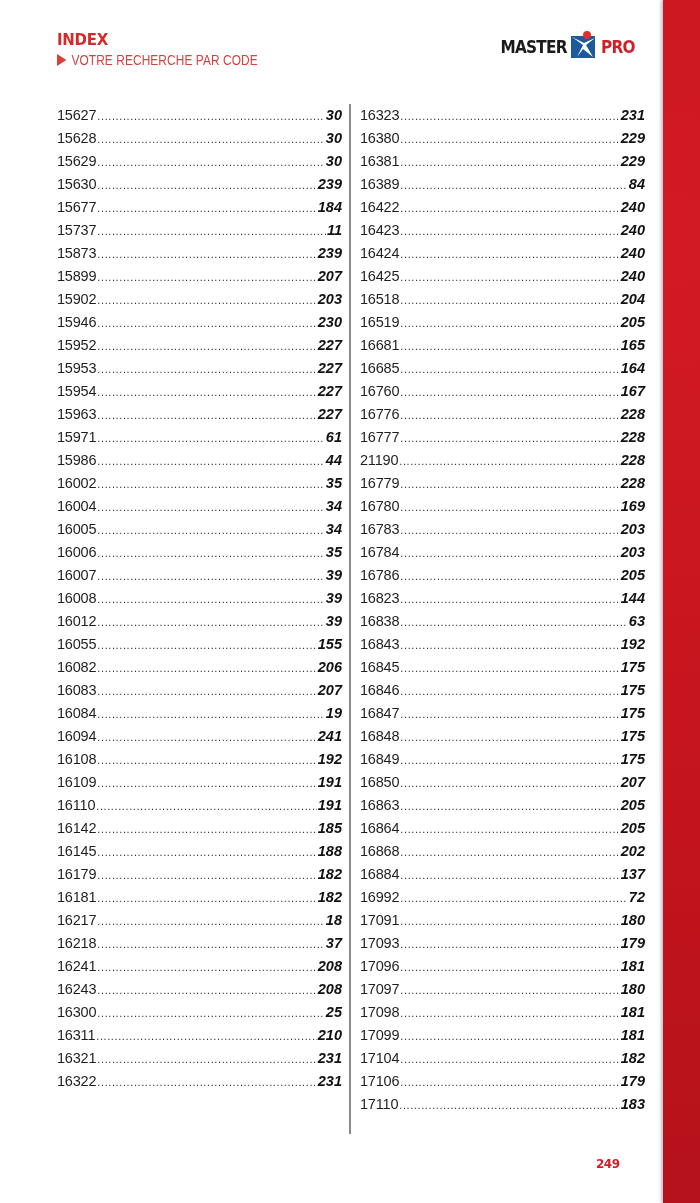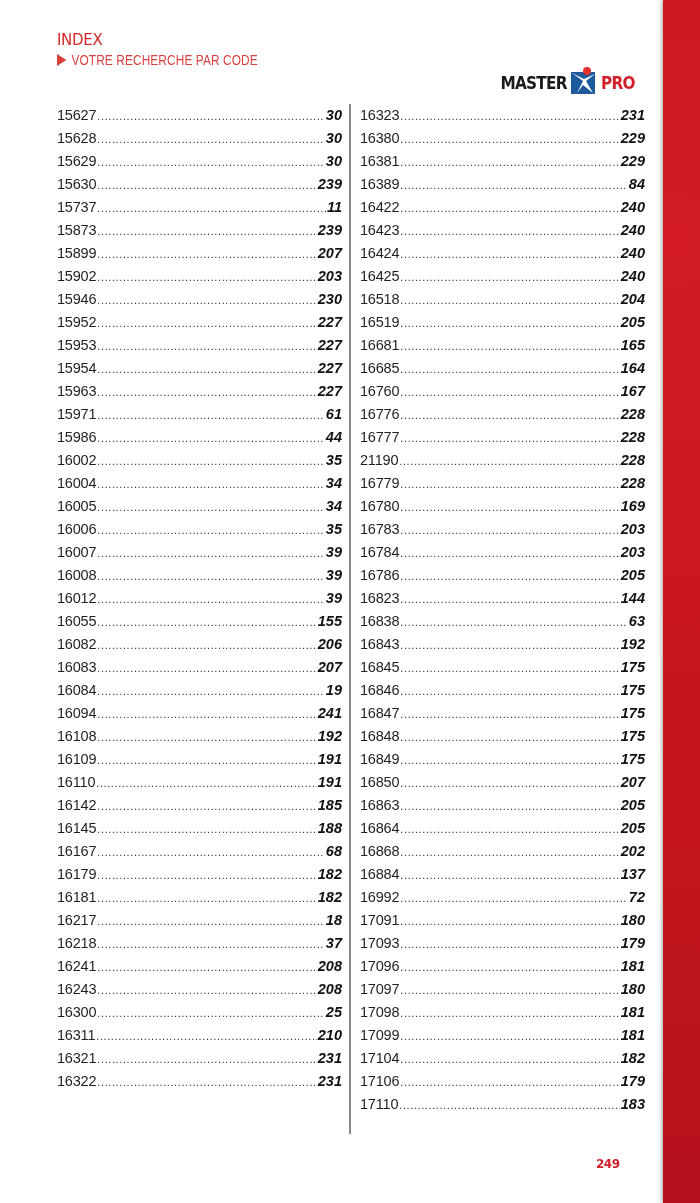--- a/index.html
+++ b/index.html
@@ -8,36 +8,36 @@
       background: #ffffff;
       font-family: "Liberation Sans", sans-serif;
     }
     .red-band {
       position: absolute; left: 663px; top: 0; width: 37px; height: 1203px;
       background: radial-gradient(circle at 30% 20%, #d31a24 0%, #c3141d 60%, #b5121b 100%);
       box-shadow: -2px 0 3px rgba(0,0,0,0.25);
     }
     .header-left { position: absolute; left: 57px; top: 31px; }
     .index-title {
-      font-family: "DejaVu Sans", sans-serif; font-weight: normal;
+      font-family: "DejaVu Sans", sans-serif; font-weight: bold;
       color: #d42a2a; font-size: 15px; letter-spacing: -0.3px; line-height: 18px;
     }
     .subtitle {
       display: flex; align-items: center; margin-top: 3px;
       color: #d84040; font-size: 14px; line-height: 16px;
       font-family: "Liberation Sans", sans-serif; transform: scaleX(0.85); transform-origin: left;
       letter-spacing: 0.1px;
     }
     .subtitle .tri {
       width: 0; height: 0; border-top: 6px solid transparent; border-bottom: 6px solid transparent;
       border-left: 11px solid #d8403a; margin-right: 6px;
     }
     .logo {
       position: absolute; left: 493px; top: 36px; display: flex; align-items: center; gap: 2px;
-      font-family: "DejaVu Sans", sans-serif; font-weight: bold; font-size: 17px; letter-spacing: -0.8px; margin-top: 36px;
+      font-family: "DejaVu Sans", sans-serif; font-weight: bold; font-size: 17px; letter-spacing: -0.8px;
     }
     .logo .master { color: #1a1a1a; transform: scaleX(0.9); transform-origin: right; }
     .logo .pro { color: #d11f2a; transform: scaleX(0.9); transform-origin: left; }
     .logo .emblem { width: 30px; height: 28px; position: relative; margin-top: -6px; }
     .columns { position: absolute; top: 104px; left: 0; width: 609px; height: 1030px; }
     .col { position: absolute; top: 0; width: 285px; }
     .col-left { left: 57px; }
     .col-right { left: 360px; }
     .divider { position: absolute; left: 349px; top: 0; width: 2px; height: 1030px; background: #8a8a8a; }
     .row {
@@ -100,20 +100,25 @@
         <span class="code">15629</span>
         <span class="dots"></span>
         <span class="page">30</span>
       </div>
       <div class="row">
         <span class="code">15630</span>
         <span class="dots"></span>
         <span class="page">239</span>
       </div>
       <div class="row">
+        <span class="code">15677</span>
+        <span class="dots"></span>
+        <span class="page">184</span>
+      </div>
+      <div class="row">
         <span class="code">15737</span>
         <span class="dots"></span>
         <span class="page">11</span>
       </div>
       <div class="row">
         <span class="code">15873</span>
         <span class="dots"></span>
         <span class="page">239</span>
       </div>
       <div class="row">
@@ -238,25 +243,20 @@
       </div>
       <div class="row">
         <span class="code">16142</span>
         <span class="dots"></span>
         <span class="page">185</span>
       </div>
       <div class="row">
         <span class="code">16145</span>
         <span class="dots"></span>
         <span class="page">188</span>
-      </div>
-      <div class="row">
-        <span class="code">16167</span>
-        <span class="dots"></span>
-        <span class="page">68</span>
       </div>
       <div class="row">
         <span class="code">16179</span>
         <span class="dots"></span>
         <span class="page">182</span>
       </div>
       <div class="row">
         <span class="code">16181</span>
         <span class="dots"></span>
         <span class="page">182</span>

